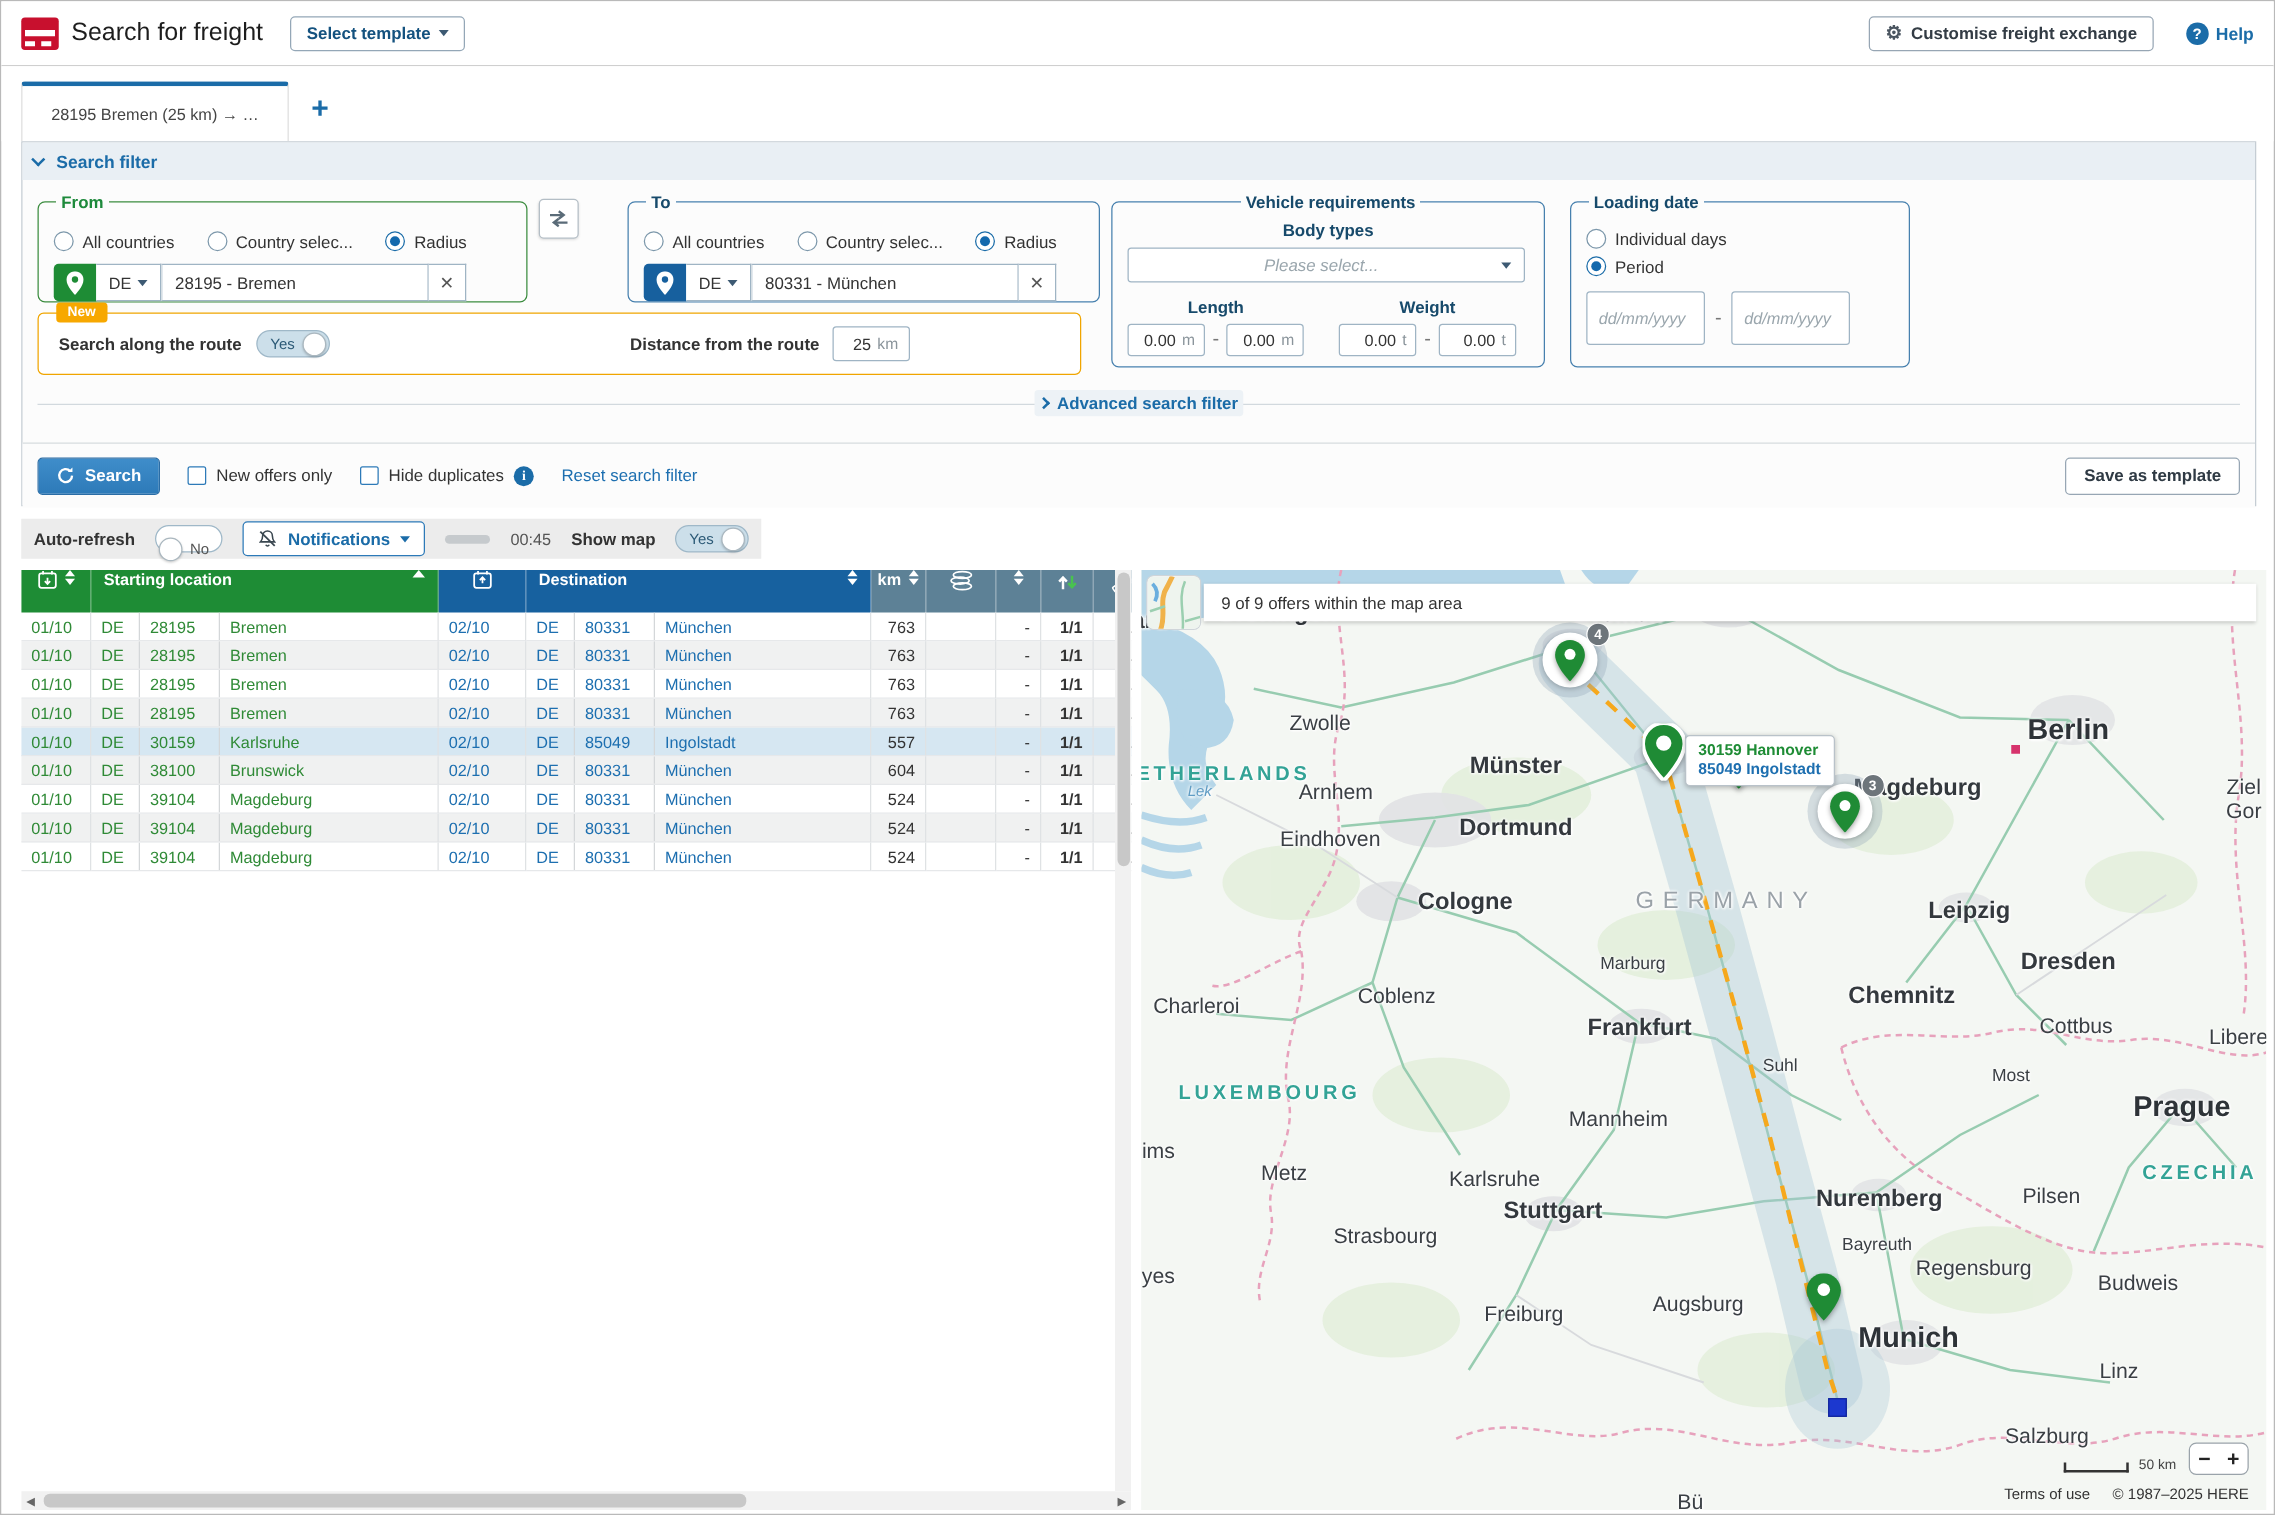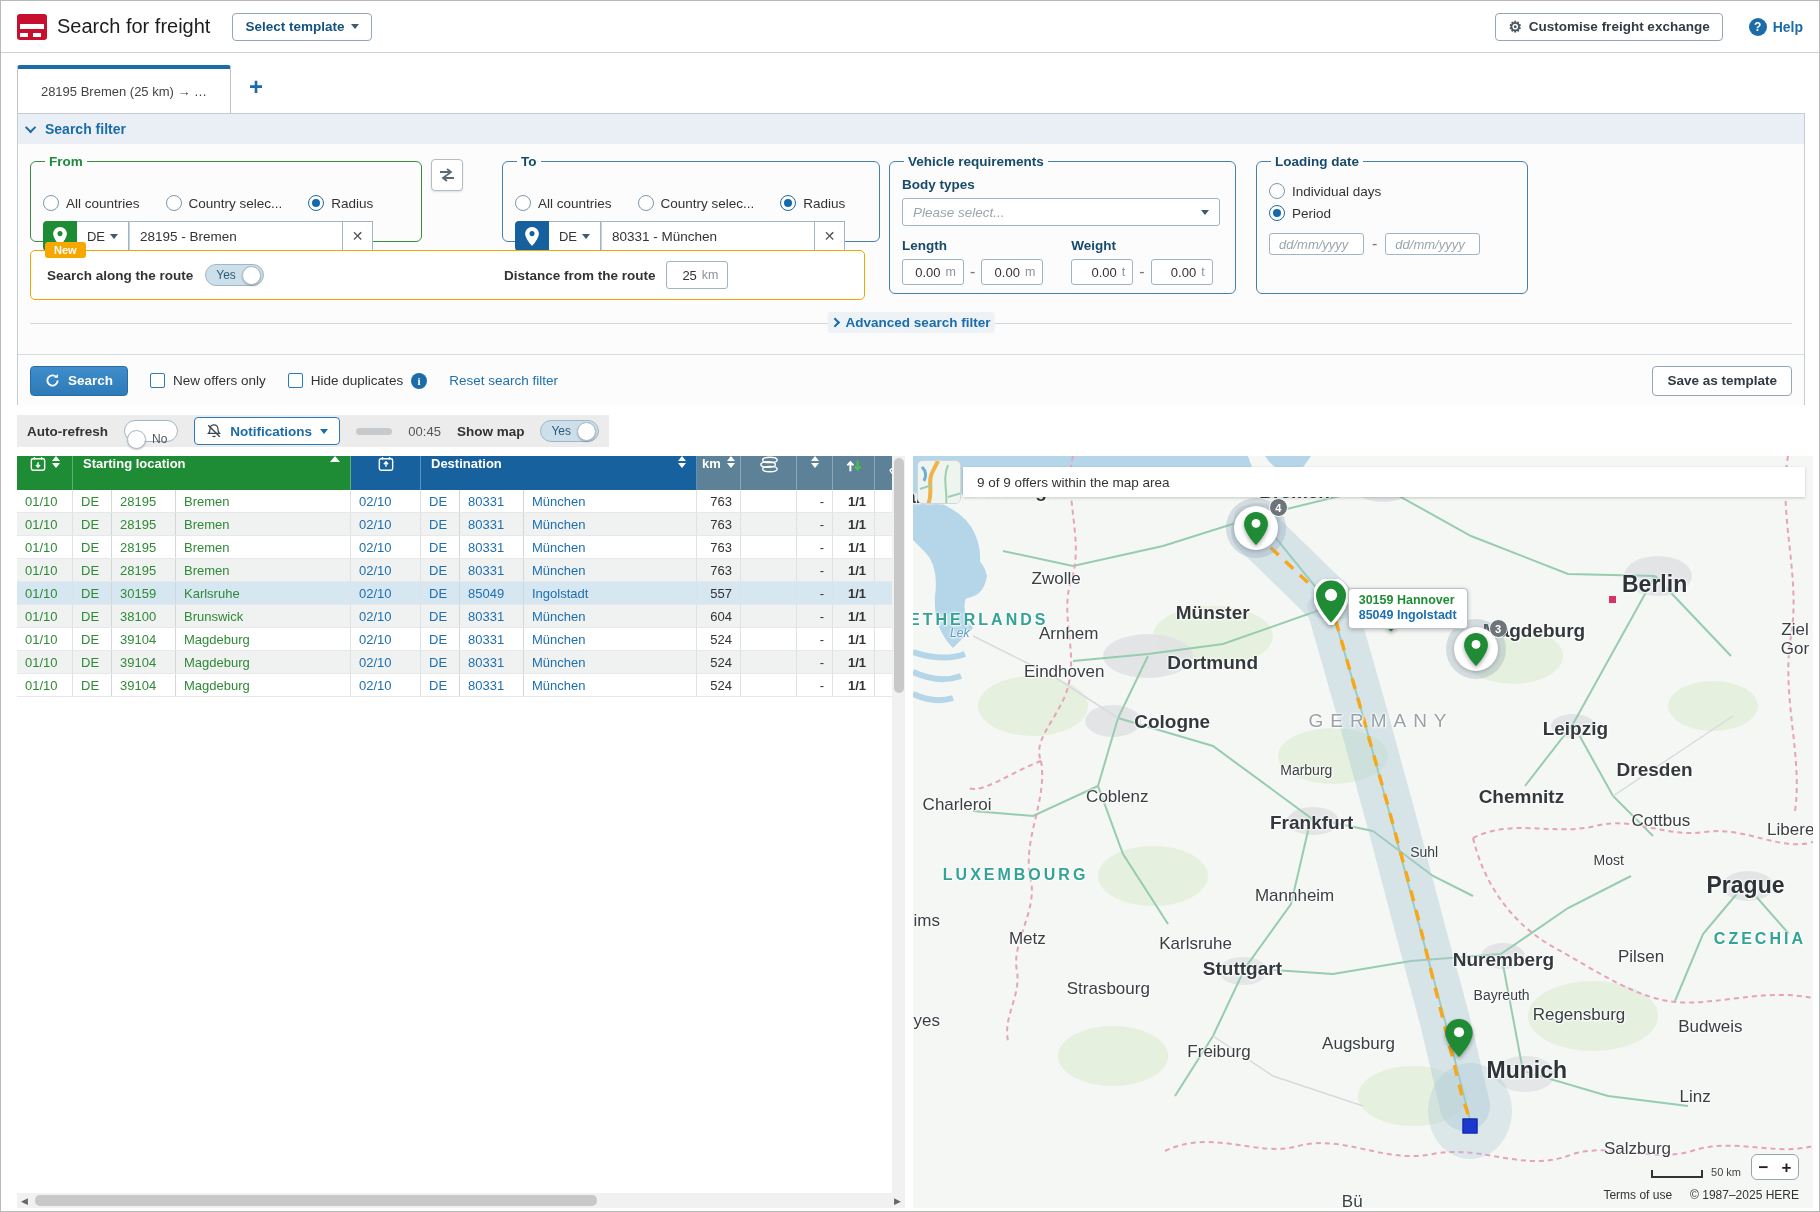--- a/index.html
+++ b/index.html
@@ -26,40 +26,40 @@
   .tab-add{position:absolute;left:248px;top:22px;color:#1b6ca8;font-size:24px;font-weight:bold;cursor:pointer;line-height:1;}
 
   
   .panel{position:absolute;left:16px;top:112px;width:1788px;height:292px;border:1px solid #c5cdd4;background:#fcfcfc;}
   .panel-strip{height:30px;background:#e9eff4;display:flex;align-items:center;gap:9px;padding:0 10px;color:#1b6ca8;font-weight:bold;font-size:14px;cursor:pointer;}
   .chev-down{width:8px;height:8px;border-left:2px solid #1b6ca8;border-bottom:2px solid #1b6ca8;transform:rotate(-45deg) translateY(-2px);}
   fieldset.fs{position:absolute;margin:0;border:1px solid #4780ae;border-radius:6px;padding:6px 12px 8px;background:transparent;}
   fieldset.fs.green{border-color:#3b8c3f;}
   fieldset.fs legend{font-size:13.5px;font-weight:bold;color:#174a6b;padding:0 4px;margin-left:2px;}
   fieldset.fs.green legend{color:#1e8a3c;}
-  .radios{display:flex;align-items:center;gap:26px;margin:20px 0 10px;}
+  .radios{display:flex;align-items:center;gap:26px;margin:10px 0 10px;}
   .radio{display:flex;align-items:center;gap:7px;font-size:13.5px;color:#333;cursor:pointer;white-space:nowrap;}
   .rdot{width:16px;height:16px;border-radius:50%;border:1.5px solid #7d98ab;background:#fff;flex:none;position:relative;}
   .rdot.on{border-color:#1b6ca8;}
   .rdot.on:after{content:"";position:absolute;left:2.5px;top:2.5px;width:8px;height:8px;border-radius:50%;background:#1469ad;}
   .locrow{display:flex;align-items:stretch;height:30px;}
   .pinbox{width:34px;border-radius:4px 0 0 4px;display:flex;align-items:center;justify-content:center;flex:none;}
   .pinbox.green{background:#1e8c35;}
   .pinbox.blue{background:#17609e;}
   .ccbox{width:52px;border:1px solid #9fb4c4;border-left:none;display:flex;align-items:center;justify-content:center;gap:5px;font-size:13px;color:#333;background:#fff;cursor:pointer;flex:none;}
   .loctext{flex:1;border:1px solid #9fb4c4;border-left:1px solid #c8d4dd;background:#fff;display:flex;align-items:center;padding:0 10px;font-size:13.5px;color:#333;}
   .clearx{width:30px;border:1px solid #9fb4c4;border-left:none;background:#fff;display:flex;align-items:center;justify-content:center;color:#555;font-size:14px;cursor:pointer;flex:none;}
   .swapbtn{position:absolute;left:413px;top:45px;width:32px;height:32px;border:1px solid #b4bec6;border-radius:4px;background:#fff;box-shadow:0 1px 2px rgba(0,0,0,.12);display:flex;align-items:center;justify-content:center;cursor:pointer;}
   .flabel{font-size:13.5px;font-weight:bold;color:#174a6b;margin:2px 0 6px;}
   .select{height:28px;border:1px solid #9fb4c4;border-radius:3px;background:#fff;display:flex;align-items:center;padding:0 10px;font-size:13.5px;cursor:pointer;}
   .select .ph{color:#9aa6ad;font-style:italic;flex:1;}
   .numrow{display:flex;align-items:center;gap:6px;}
   .numin{width:62px;height:26px;border:1px solid #9fb4c4;border-radius:3px;background:#fff;display:flex;align-items:center;justify-content:flex-end;padding:0 7px;gap:5px;font-size:13px;color:#333;}
   .unit{color:#8a949b;font-size:12.5px;}
-  .datein{width:95px;height:22px;border:1px solid #9fb4c4;border-radius:3px;background:#fff;display:flex;align-items:center;padding:0 9px;font-size:13px;color:#9aa6ad;font-style:italic;}
+  .datein{width:95px;height:43px;border:1px solid #9fb4c4;border-radius:3px;background:#fff;display:flex;align-items:center;padding:0 9px;font-size:13px;color:#9aa6ad;font-style:italic;}
   .cb{width:15px;height:15px;border:1.5px solid #2d7ab8;border-radius:2px;background:#fff;flex:none;cursor:pointer;}
   .cbrow{display:flex;align-items:center;gap:8px;font-size:13.5px;color:#333;}
   .routebox{position:absolute;left:12px;top:136px;width:835px;height:50px;border:1.5px solid #f0a500;border-radius:5px;background:#fff;display:flex;align-items:center;padding:0 16px;}
   .newbadge{position:absolute;top:-9px;left:14px;background:#f7a800;color:#fff;font-size:11px;font-weight:bold;padding:2px 9px;border-radius:3px;}
   .routelabel{font-size:13.5px;font-weight:bold;color:#333;margin-right:12px;}
   .toggle{display:inline-flex;align-items:center;height:22px;border-radius:11px;border:1px solid #9fb8c8;cursor:pointer;}
   .toggle.yes{background:#ccdfea;padding:0 2px 0 10px;}
   .toggle.yes .tlab{font-size:12px;color:#2c5a77;margin-right:6px;}
   .toggle .knob{width:19px;height:19px;border-radius:50%;background:#fff;border:1px solid #aab7bf;box-shadow:0 1px 2px rgba(0,0,0,.2);}
   .toggle.no{background:#fff;padding:16px 10px 0 2px;}
@@ -247,21 +247,21 @@
         </div>
         <div class="ccbox">
             <span>DE</span>
             <span class="caret"></span>
           </div>
         <div class="loctext">80331 - München</div>
         <div class="clearx">✕</div>
       </div>
     </fieldset>
 
-    <fieldset class="fs" style="left:871px;top:40px;width:347px;height:140px;">
+    <fieldset class="fs" style="left:871px;top:40px;width:347px;height:140px;text-align:center;">
       <legend>Vehicle requirements</legend>
       <div class="flabel">Body types</div>
       <div class="select" style="width:318px;">
         <span class="ph">Please select...</span>
           <span class="caret"></span>
       </div>
       <div style="display:flex;gap:28px;margin-top:10px;">
         <div>
           <div class="flabel">Length</div>
           <div class="numrow">

